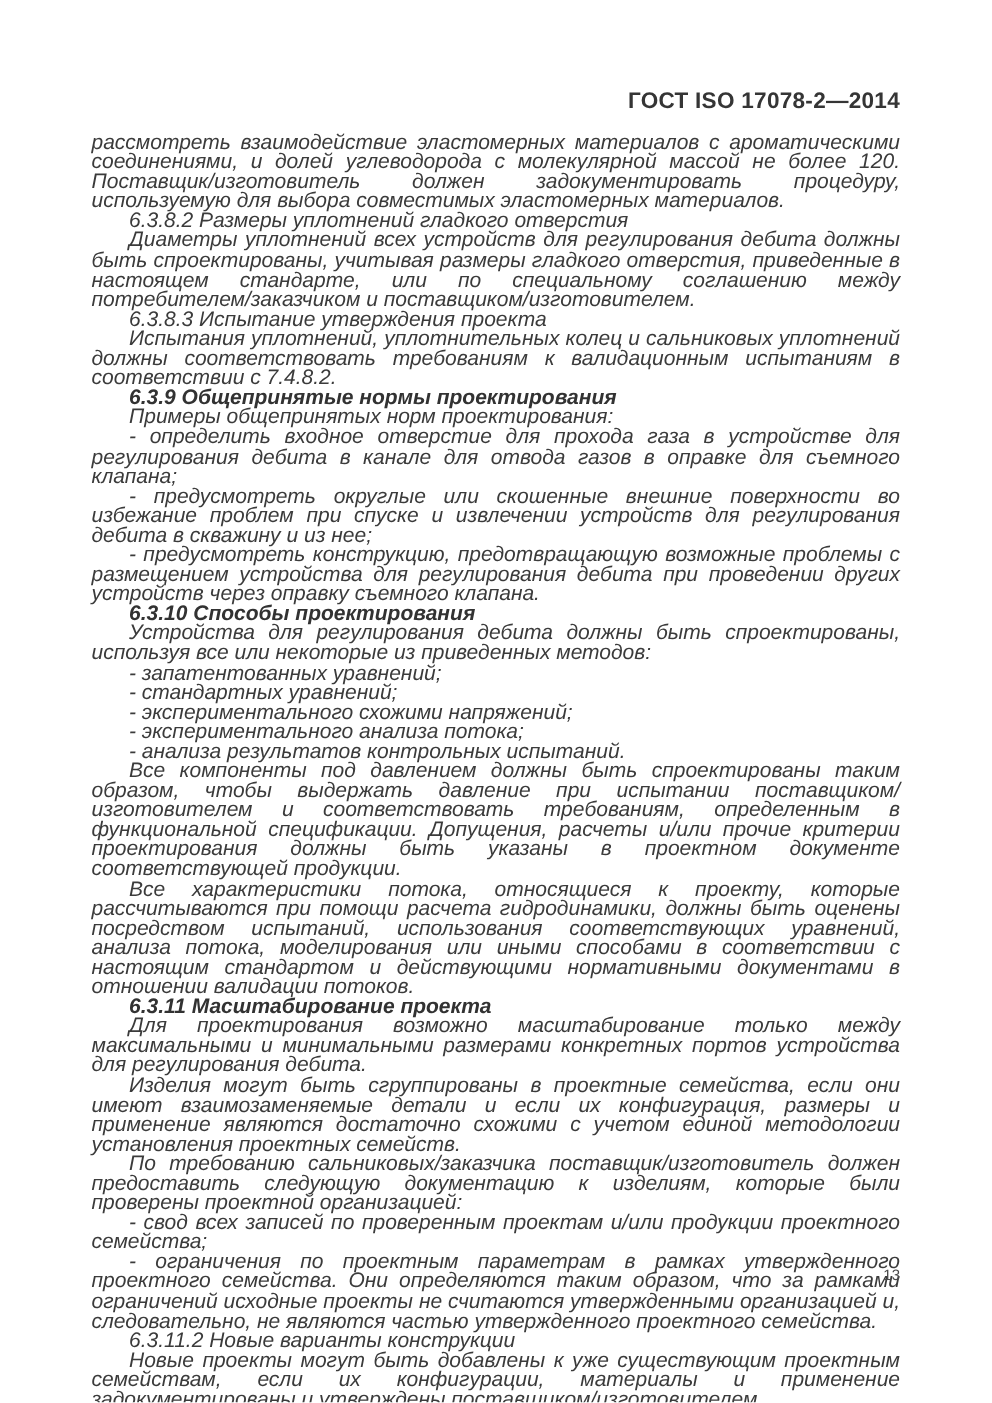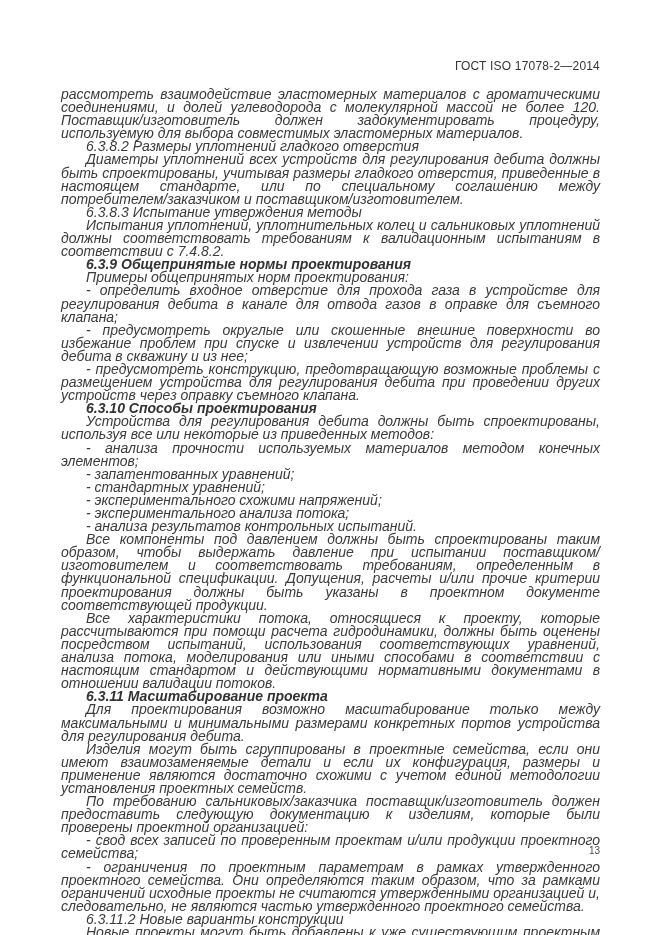--- a/index.html
+++ b/index.html
@@ -13,22 +13,22 @@
     height: 935px;
     background: #ffffff;
     font-family: "Liberation Sans", sans-serif;
     color: #3b3b3b;
     overflow: hidden;
   }
   .running-header {
     position: absolute;
     top: 59px;
     right: 61px;
-    font-size: 12px;
-    font-weight: normal;
+    font-size: 15px;
+    font-weight: bold;
     color: #353535;
     letter-spacing: 0.2px;
   }
   .body-text {
     position: absolute;
     top: 88px;
     left: 61px;
     width: 539px;
     font-size: 14px;
     line-height: 13.1px;
@@ -58,30 +58,29 @@
 <body>
 
 <div class="page">
 
   <div class="running-header">ГОСТ ISO 17078-2—2014</div>
 
   <div class="body-text">
     <p class="no-indent">рассмотреть взаимодействие эластомерных материалов с ароматическими соединениями, и долей углеводорода с молекулярной массой не более 120. Поставщик/изготовитель должен задокументировать процедуру, используемую для выбора совместимых эластомерных материалов.</p>
     <p>6.3.8.2 Размеры уплотнений гладкого отверстия</p>
     <p>Диаметры уплотнений всех устройств для регулирования дебита должны быть спроектированы, учитывая размеры гладкого отверстия, приведенные в настоящем стандарте, или по специальному соглашению между потребителем/заказчиком и поставщиком/изготовителем.</p>
-    <p>6.3.8.3 Испытание утверждения методы</p>
+    <p>6.3.8.3 Испытание утверждения проекта</p>
     <p>Испытания уплотнений, уплотнительных колец и сальниковых уплотнений должны соответствовать требованиям к валидационным испытаниям в соответствии с 7.4.8.2.</p>
     <p class="bold">6.3.9 Общепринятые нормы проектирования</p>
     <p>Примеры общепринятых норм проектирования:</p>
     <p>- определить входное отверстие для прохода газа в устройстве для регулирования дебита в канале для отвода газов в оправке для съемного клапана;</p>
     <p>- предусмотреть округлые или скошенные внешние поверхности во избежание проблем при спуске и извлечении устройств для регулирования дебита в скважину и из нее;</p>
     <p>- предусмотреть конструкцию, предотвращающую возможные проблемы с размещением устройства для регулирования дебита при проведении других устройств через оправку съемного клапана.</p>
     <p class="bold">6.3.10 Способы проектирования</p>
     <p>Устройства для регулирования дебита должны быть спроектированы, используя все или некоторые из приведенных методов:</p>
-    <p>- анализа прочности используемых материалов методом конечных элементов;</p>
     <p>- запатентованных уравнений;</p>
     <p>- стандартных уравнений;</p>
     <p>- экспериментального схожими напряжений;</p>
     <p>- экспериментального анализа потока;</p>
     <p>- анализа результатов контрольных испытаний.</p>
     <p>Все компоненты под давлением должны быть спроектированы таким образом, чтобы выдержать давление при испытании поставщиком/изготовителем и соответствовать требованиям, определенным в функциональной спецификации. Допущения, расчеты и/или прочие критерии проектирования должны быть указаны в проектном документе соответствующей продукции.</p>
     <p>Все характеристики потока, относящиеся к проекту, которые рассчитываются при помощи расчета гидродинамики, должны быть оценены посредством испытаний, использования соответствующих уравнений, анализа потока, моделирования или иными способами в соответствии с настоящим стандартом и действующими нормативными документами в отношении валидации потоков.</p>
     <p class="bold">6.3.11 Масштабирование проекта</p>
     <p>Для проектирования возможно масштабирование только между максимальными и минимальными размерами конкретных портов устройства для регулирования дебита.</p>
     <p>Изделия могут быть сгруппированы в проектные семейства, если они имеют взаимозаменяемые детали и если их конфигурация, размеры и применение являются достаточно схожими с учетом единой методологии установления проектных семейств.</p>

